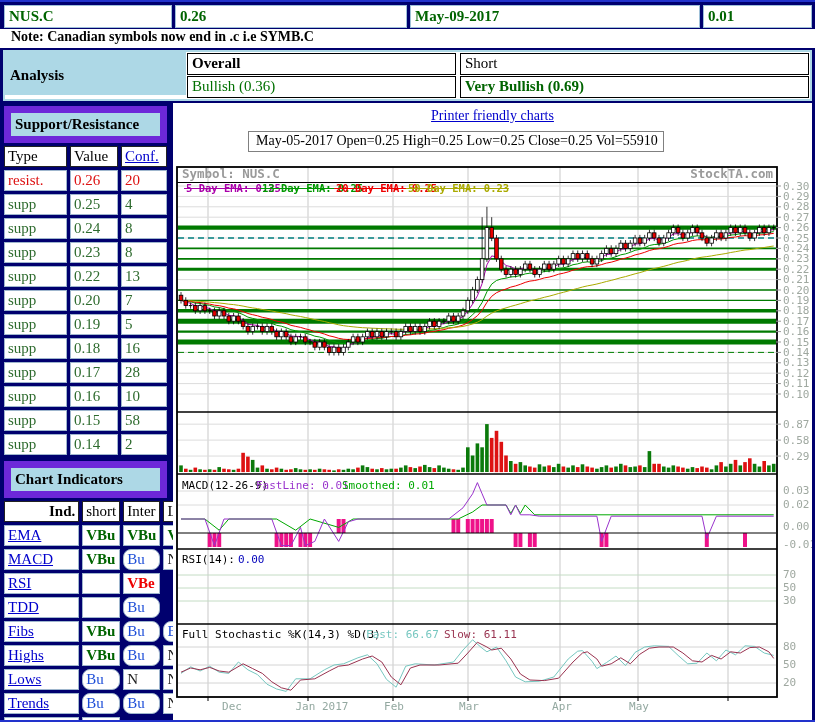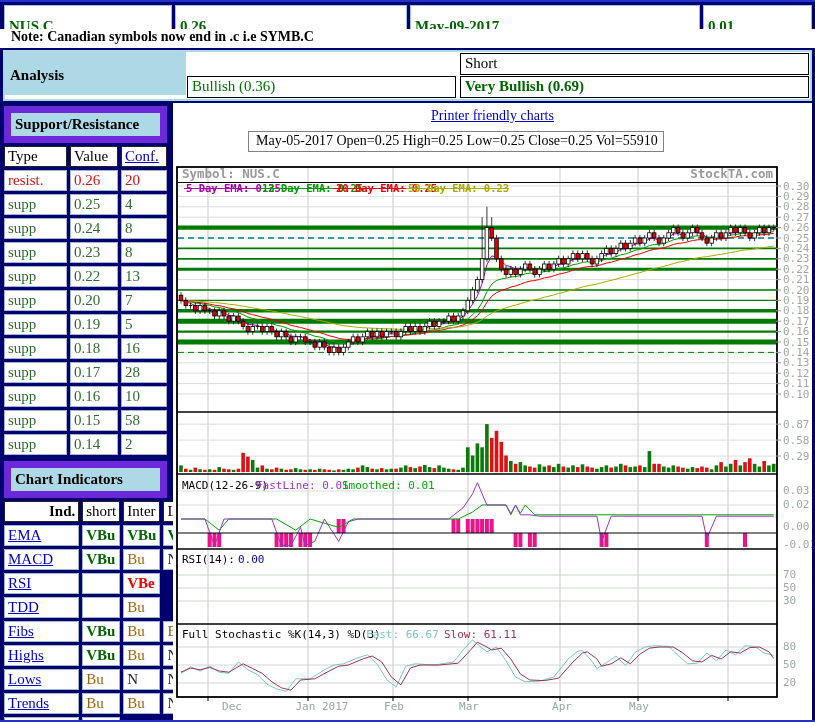--- a/index.html
+++ b/index.html
@@ -1,57 +1,58 @@
 <!DOCTYPE html>
 <html><head>
 <meta charset="utf-8">
 <style>
   html,body{margin:0;padding:0;}
   body{width:815px;height:722px;position:relative;background:#00006E;overflow:hidden;
        font-family:"Liberation Serif", serif;border-top:2px solid #2233CC;border-bottom:2px solid #2233CC;box-sizing:border-box;}
   .cell{position:absolute;background:#fff;border:1px solid #9FC0D8;box-sizing:border-box;
-        font-weight:bold;color:#006400;font-size:15px;padding:12px 4px;}
+        font-weight:bold;color:#006400;font-size:15px;padding:2px 4px;}
   .note{position:absolute;left:0;right:0;top:27px;height:19px;background:#fff;color:#000;
         font-weight:bold;font-size:14px;padding-left:11px;box-sizing:border-box;}
   .analysis{position:absolute;left:3px;right:3px;top:48px;height:51px;background:#fff;
         border:2px solid #ADD8E6;box-sizing:border-box;}
   .an-label{position:absolute;left:0;top:0;bottom:4px;width:181px;background:#ADD8E6;
         font-weight:bold;font-size:15px;color:#000;padding:15px 0 0 5px;box-sizing:border-box;}
   .an-cell{position:absolute;background:#fff;border:1px solid #000;box-sizing:border-box;
         font-size:15px;padding:1px 4px;height:22px;}
   .sidebar{position:absolute;left:4px;top:104px;width:167px;}
   .side-title{background:#ADD8E6;border:7px solid #6d28d9;color:#000;font-weight:bold;
         font-size:15px;padding:3px 0 3px 4px;box-sizing:border-box;}
   table.side{border-collapse:separate;border-spacing:3px;margin-left:-3px;}
   table.side td{background:#fff;border:1px solid #9FB6CD;padding:0px 3px;font-size:15px;height:19px;}
   table.side td.hdr{border:1px solid #222;color:#000;}
   table.side td.ghost{background:transparent;border:none;}
   .lnk{color:#0000CC;text-decoration:underline;cursor:pointer;}
   .resist{color:#DD1111;} .supp{color:#2E6B2E;}
-  .vbu{color:#006400;font-weight:bold;} .bu{color:#a16207;} .n{color:#222;}
+  .vbu{color:#006400;font-weight:bold;} .bu{color:#1d4ed8;border-radius:8px;} .n{color:#222;}
   .vbe{color:#EE0000;font-weight:bold;margin-top:26px;} .be{color:#EE0000;}
   .chart-panel{position:absolute;left:173px;top:101px;width:639px;height:619px;background:#fff;}
   .printer{position:absolute;top:5px;left:0;right:0;text-align:center;font-size:14px;}
   .ohlc{position:absolute;top:28px;left:75px;width:416px;height:21px;border:1px solid #808080;
         font-size:14px;color:#000;padding:1px 0 0 7px;box-sizing:border-box;background:#fff;}
   svg{position:absolute;left:3px;top:61px;}
   svg text{font-family:"DejaVu Sans Mono", monospace;}
 </style>
 </head>
 <body>
 
 <div class="cell" style="left:4px;top:3px;width:168px;height:23px;">NUS.C</div>
 <div class="cell" style="left:175px;top:3px;width:232px;height:23px;">0.26</div>
 <div class="cell" style="left:410px;top:3px;width:290px;height:23px;">May-09-2017</div>
 <div class="cell" style="left:703px;top:3px;width:109px;height:23px;">0.01</div>
 
 <div class="note">Note: Canadian symbols now end in .c i.e SYMB.C</div>
 
 <div class="analysis">
   <div class="an-label">Analysis</div>
+  <div class="an-cell" style="left:182px;top:1px;width:269px;font-weight:bold;">Overall</div>
   <div class="an-cell" style="left:455px;top:1px;right:1px;">Short</div>
   <div class="an-cell" style="left:182px;top:24px;width:269px;color:#007000;">Bullish (0.36)</div>
   <div class="an-cell" style="left:455px;top:24px;right:1px;color:#006400;font-weight:bold;">Very Bullish (0.69)</div>
 </div>
 
 <div class="sidebar">
   <div class="side-title" style="width:163px;">Support/Resistance</div>
   <table class="side">
     <tbody id="sr-body">
       <tr>

